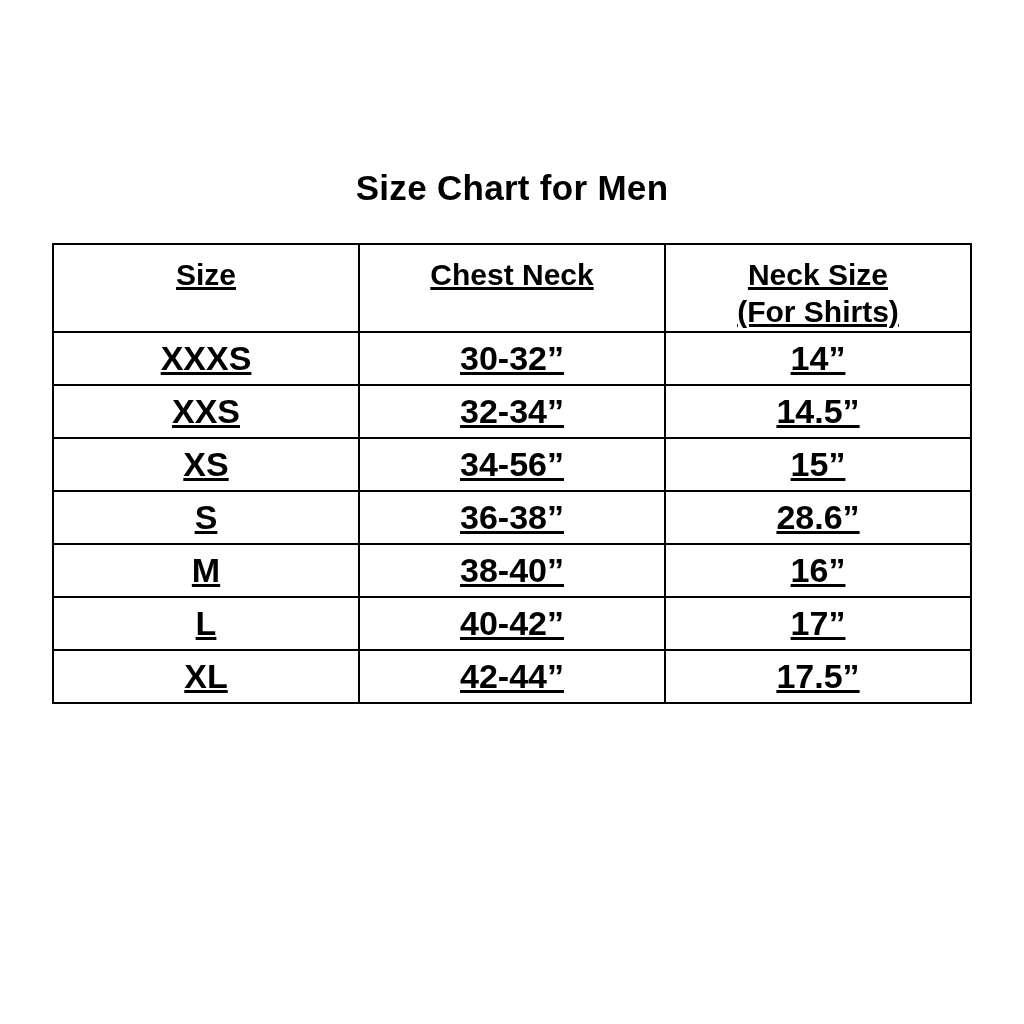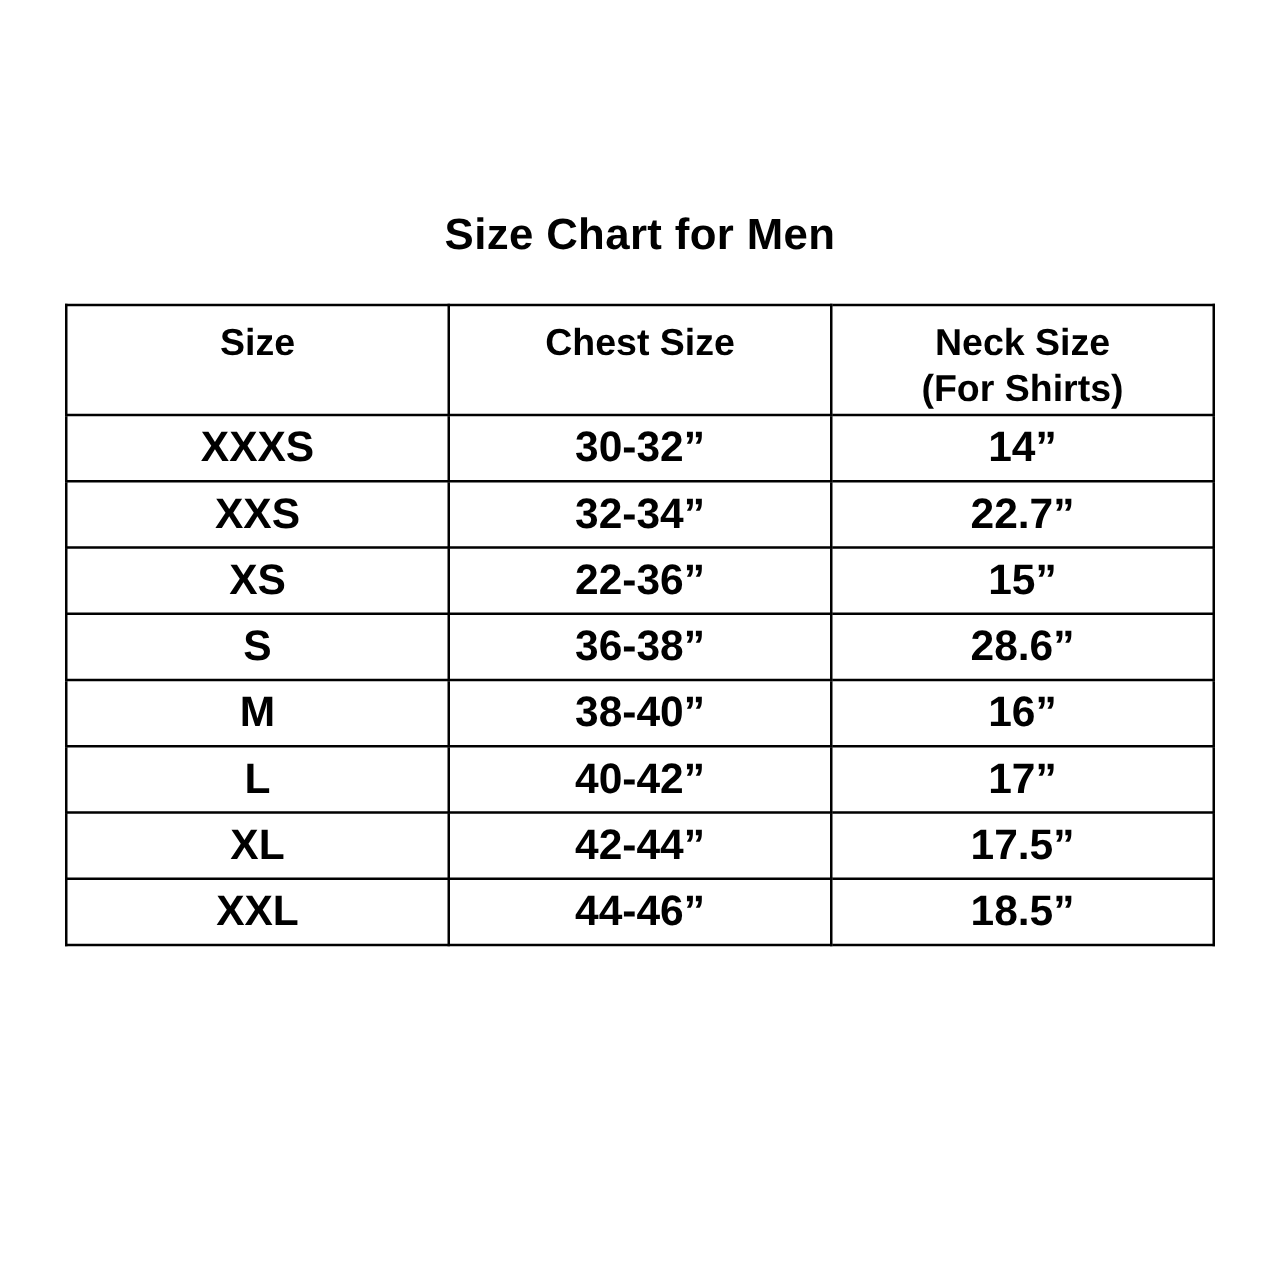--- a/index.html
+++ b/index.html
@@ -36,20 +36,21 @@
     table-layout: fixed;
   }
   table.size-chart th,
   table.size-chart td {
     border: 2px solid #000000;
     text-align: center;
     font-weight: 700;
     color: #000000;
     padding: 0;
     background: #ffffff;
+    text-decoration: underline;
   }
   table.size-chart th {
     height: 74px;
     padding-top: 12px;
     vertical-align: top;
     font-size: 30px;
     line-height: 1.22;
   }
   table.size-chart th .hdr-line {
     display: block;
@@ -67,42 +68,42 @@
 
   <div class="page-title">Size Chart for Men</div>
 
   <table class="size-chart">
     <thead>
       <tr>
         <th>
           <span class="hdr-line">Size</span>
         </th>
         <th>
-          <span class="hdr-line">Chest Size</span>
+          <span class="hdr-line">Chest Neck</span>
         </th>
         <th>
           <span class="hdr-line">Neck Size</span>
           <span class="hdr-line">(For Shirts)</span>
         </th>
       </tr>
     </thead>
     <tbody>
       <tr>
         <td>XXXS</td>
         <td>30-32”</td>
         <td>14”</td>
       </tr>
       <tr>
         <td>XXS</td>
         <td>32-34”</td>
-        <td>22.7”</td>
+        <td>14.5”</td>
       </tr>
       <tr>
         <td>XS</td>
-        <td>22-36”</td>
+        <td>34-56”</td>
         <td>15”</td>
       </tr>
       <tr>
         <td>S</td>
         <td>36-38”</td>
         <td>28.6”</td>
       </tr>
       <tr>
         <td>M</td>
         <td>38-40”</td>
@@ -111,21 +112,16 @@
       <tr>
         <td>L</td>
         <td>40-42”</td>
         <td>17”</td>
       </tr>
       <tr>
         <td>XL</td>
         <td>42-44”</td>
         <td>17.5”</td>
       </tr>
-      <tr>
-        <td>XXL</td>
-        <td>44-46”</td>
-        <td>18.5”</td>
-      </tr>
     </tbody>
   </table>
 
 </div>
 
 </body></html>

